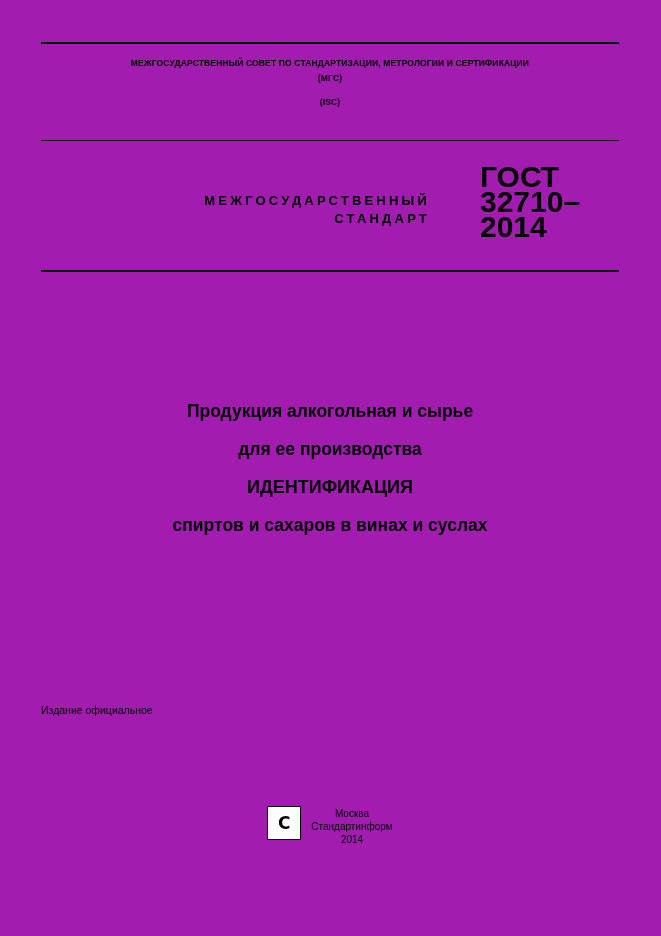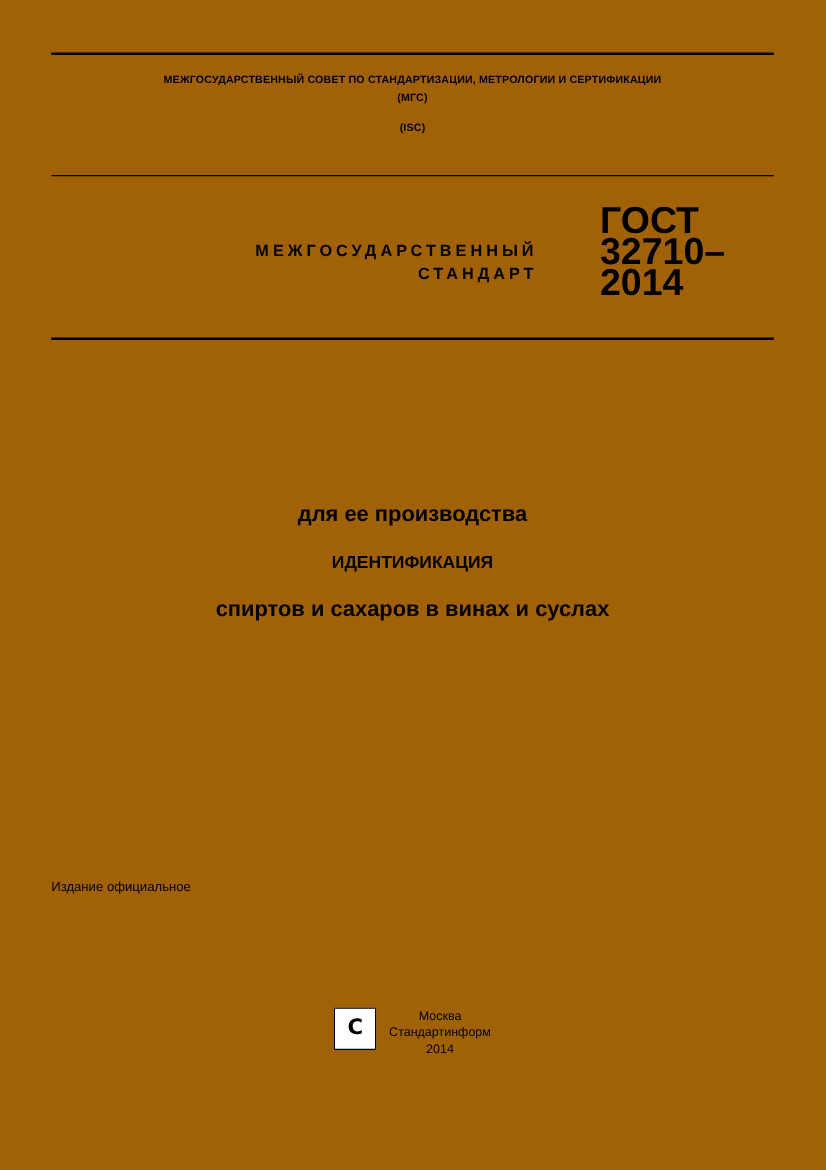--- a/index.html
+++ b/index.html
@@ -13,21 +13,21 @@
     font-family: "Liberation Sans", sans-serif;
     color: #000000;
     position: relative;
     overflow: hidden;
   }
   .page {
     position: absolute;
     left: 0; top: 0;
     width: 661px;
     height: 936px;
-    background: #a16207;
+    background: #a21caf;
   }
 
   
   .rule {
     border: 0;
     border-top: 2px solid #000;
     margin: 0;
   }
   .rule-top {
     position: absolute;
@@ -99,21 +99,21 @@
     width: 578px;
     text-align: center;
   }
   .title-line {
     font-size: 17.5px;
     font-weight: bold;
     line-height: 38px;
     white-space: nowrap;
   }
   .title-line.ident {
-    font-size: 14px;
+    font-size: 18px;
   }
   .title-line.method {
     font-size: 17px;
   }
   sup {
     font-size: 0.62em;
     vertical-align: super;
     font-weight: bold;
   }
 
@@ -187,20 +187,21 @@
 
   <div class="std-number">
     <div>ГОСТ</div>
     <div>32710–</div>
     <div>2014</div>
   </div>
 
   <hr class="rule rule-bottom">
 
   <div class="title-block">
+    <div class="title-line">Продукция алкогольная и сырье</div>
     <div class="title-line">для ее производства</div>
     <div class="title-line ident">ИДЕНТИФИКАЦИЯ</div>
     <div class="title-line">спиртов и сахаров в винах и суслах</div>
   </div>
 
   <div class="official">Издание официальное</div>
 
   <div class="footer">
     <div class="logo">
       <span class="g">С</span>

